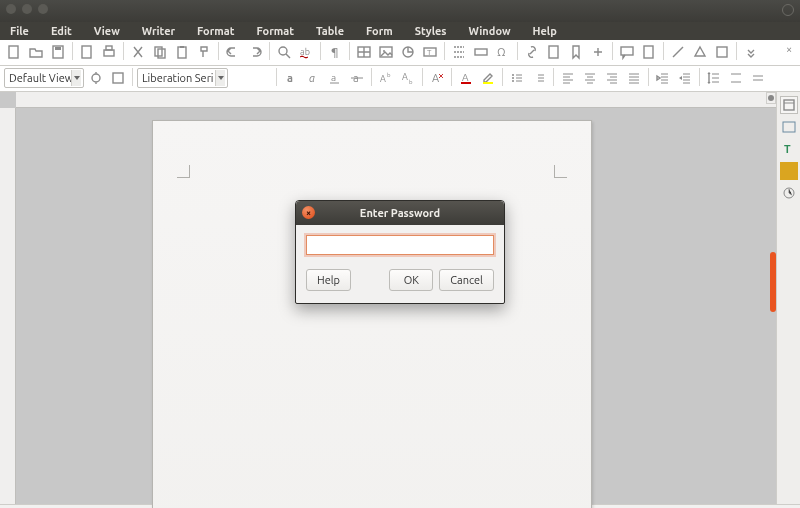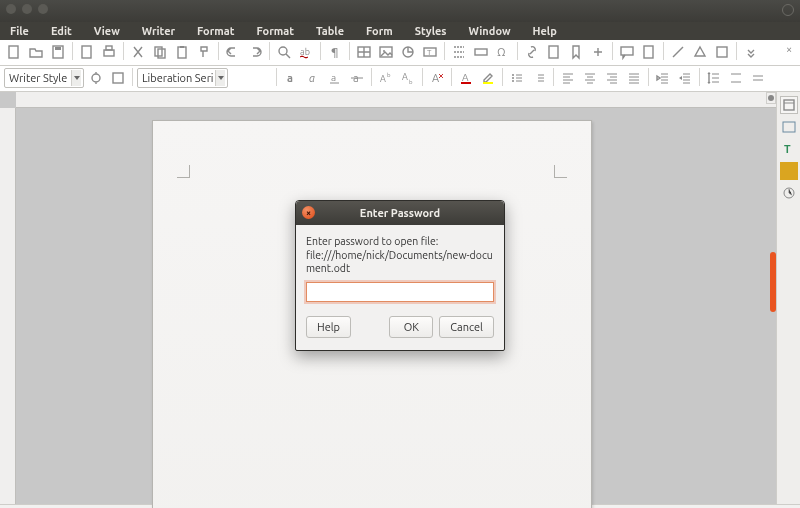--- a/index.html
+++ b/index.html
@@ -260,21 +260,21 @@
   <div class="tbtn">
       <svg viewBox="0 0 16 16">
         <path class="ico-gray" d="M5 6l3 3 3-3M5 10l3 3 3-3"></path>
       </svg>
     </div>
   <div class="closex">×</div>
 </div>
 
 <div class="toolbar2">
   <div class="combo med">
-    <span>Writer Style</span>
+    <span>Default View</span>
     <span class="dd"></span>
   </div>
   <div class="tbtn">
       <svg viewBox="0 0 16 16">
         <path class="ico-gray" d="M4 8a4 4 0 108 0 4 4 0 00-8 0M8 4V2M8 14v-2"></path>
       </svg>
     </div>
   <div class="tbtn">
       <svg viewBox="0 0 16 16">
         <rect class="ico-gray" x="3" y="3" width="10" height="10"></rect>
@@ -454,24 +454,20 @@
 </div>
 
 <div class="findbar"></div>
 
 <div class="modal">
   <div class="modal-title">
     <span class="closebtn">×</span>
     <span>Enter Password</span>
   </div>
   <div class="modal-body">
-    <div class="msg">
-      <span>Enter password to open file:</span><br>
-      <span>file:///home/nick/Documents/new-document.odt</span>
-    </div>
     <input type="password" value="" style="">
   </div>
   <div class="modal-buttons">
     <div class="btn">Help</div>
     <div class="spacer"></div>
     <div class="btn">OK</div>
     <div class="btn">Cancel</div>
   </div>
 </div>
 

